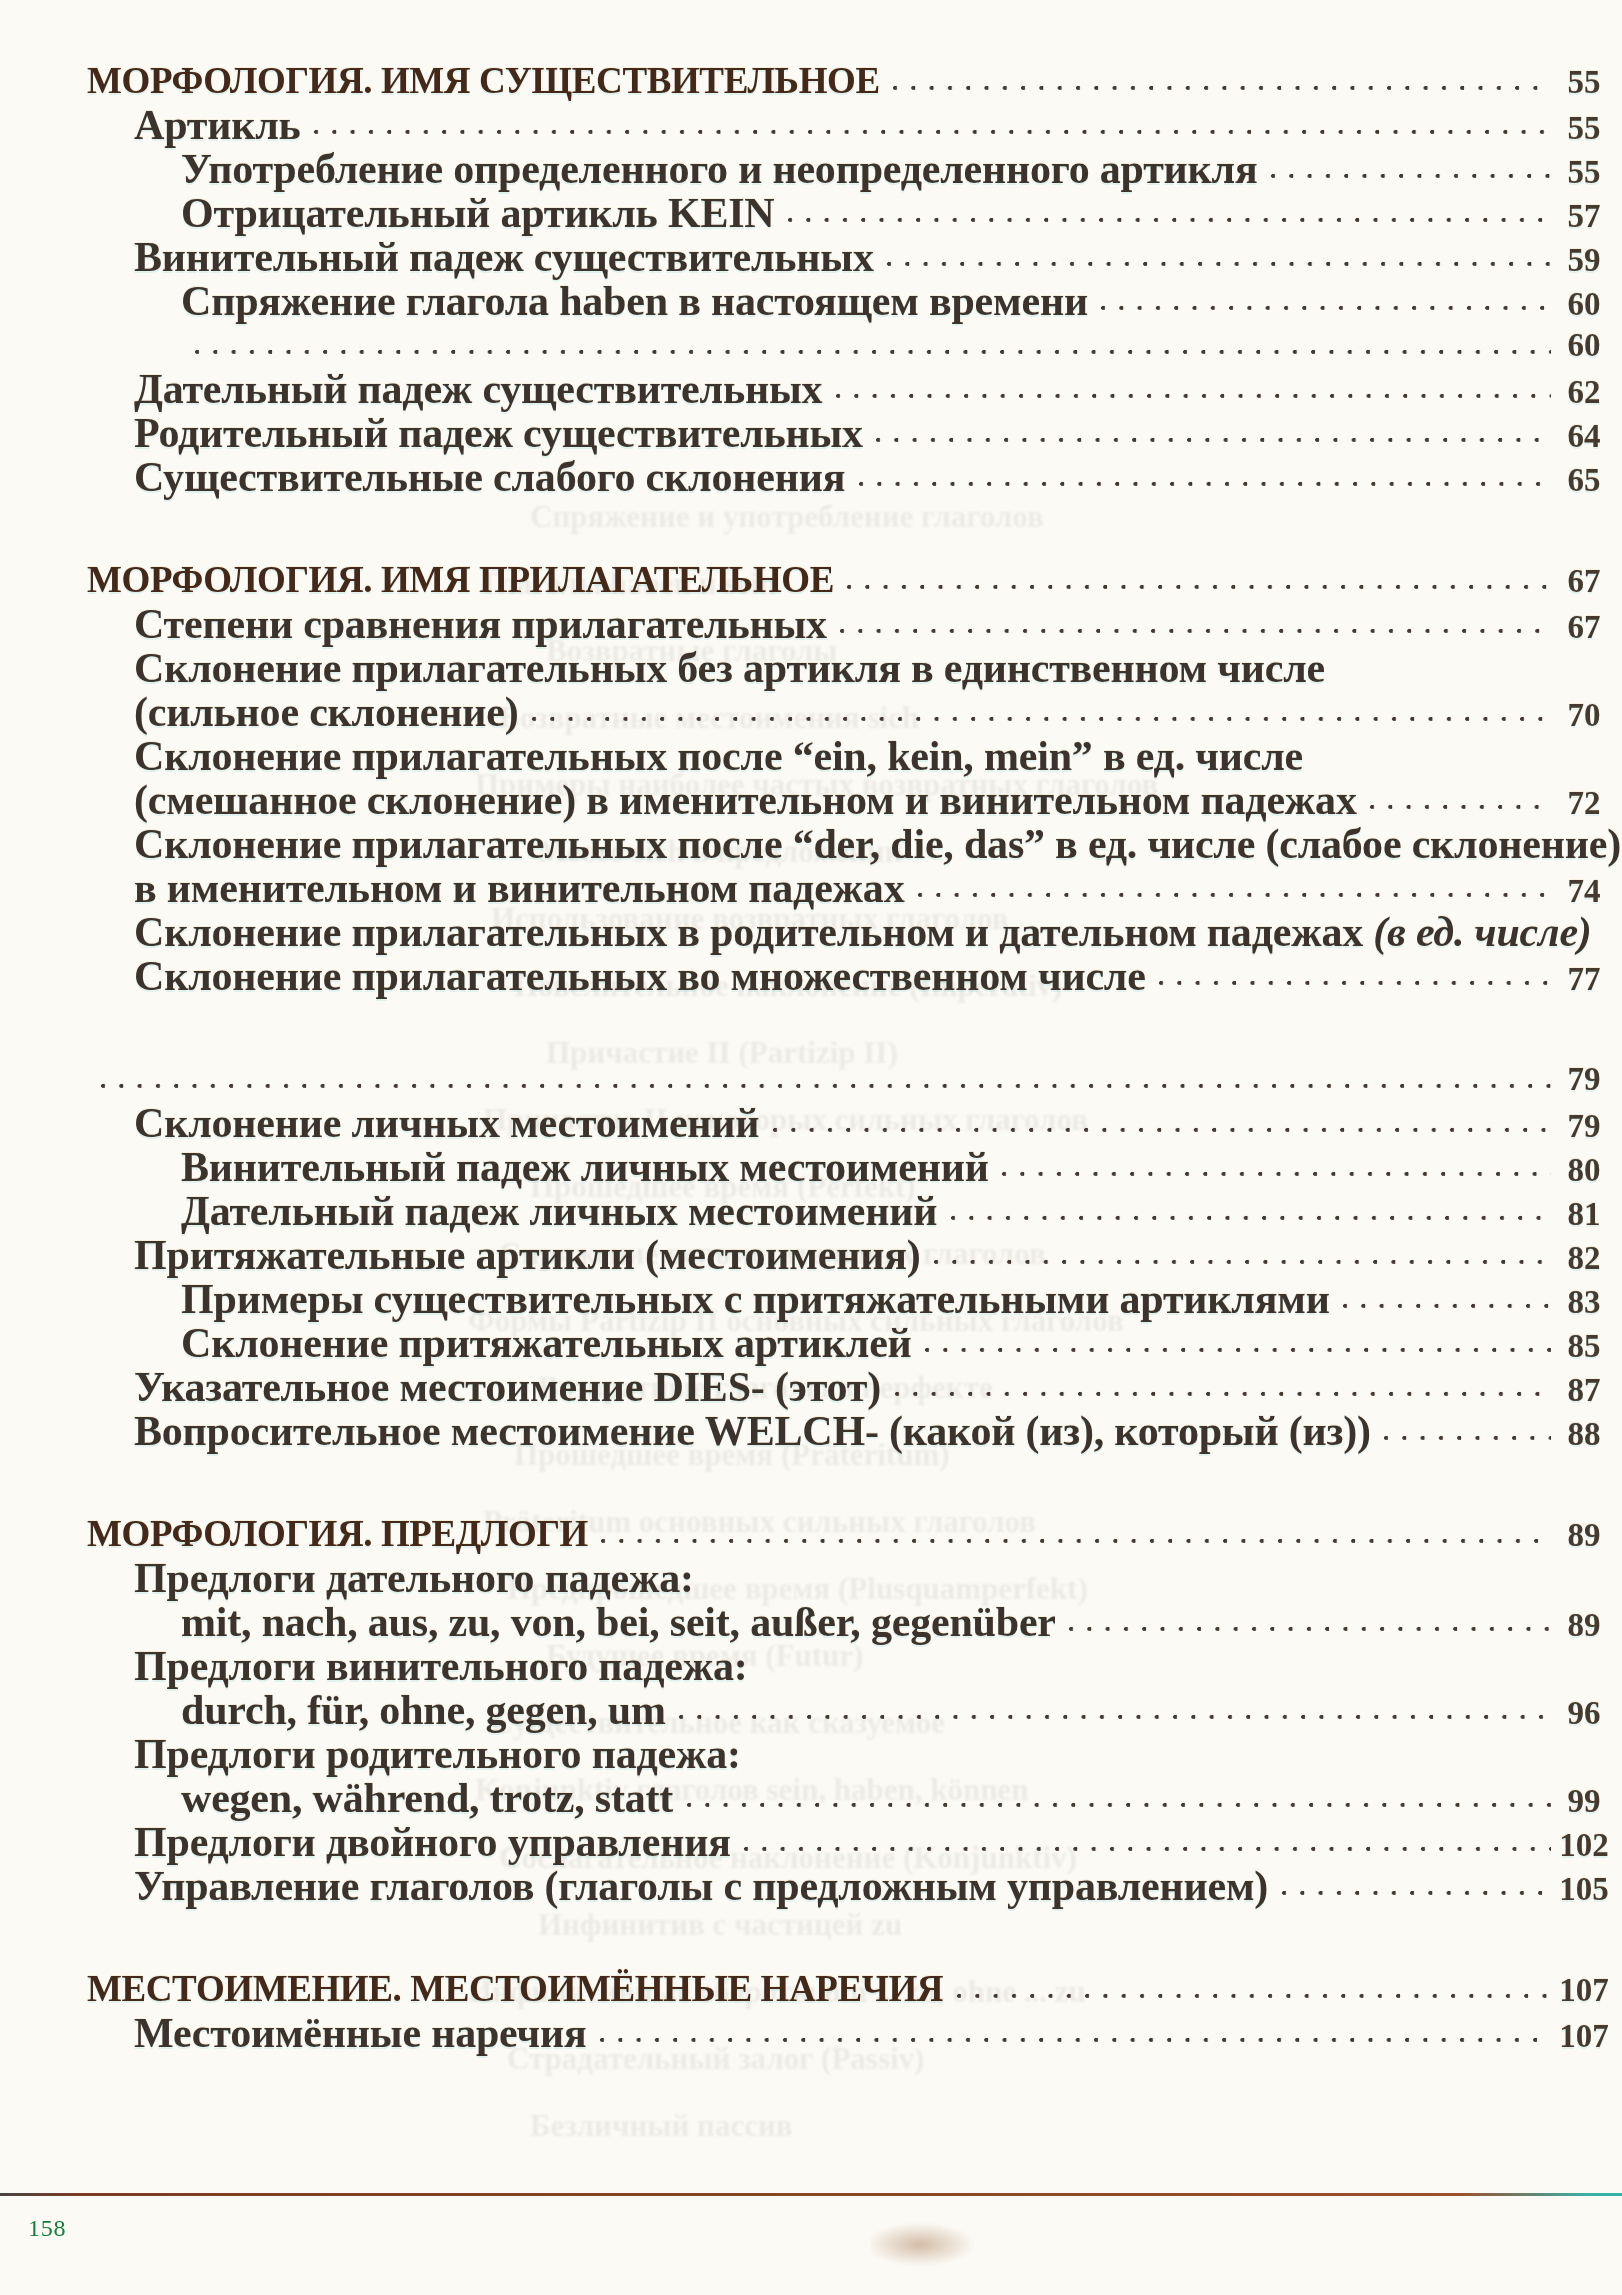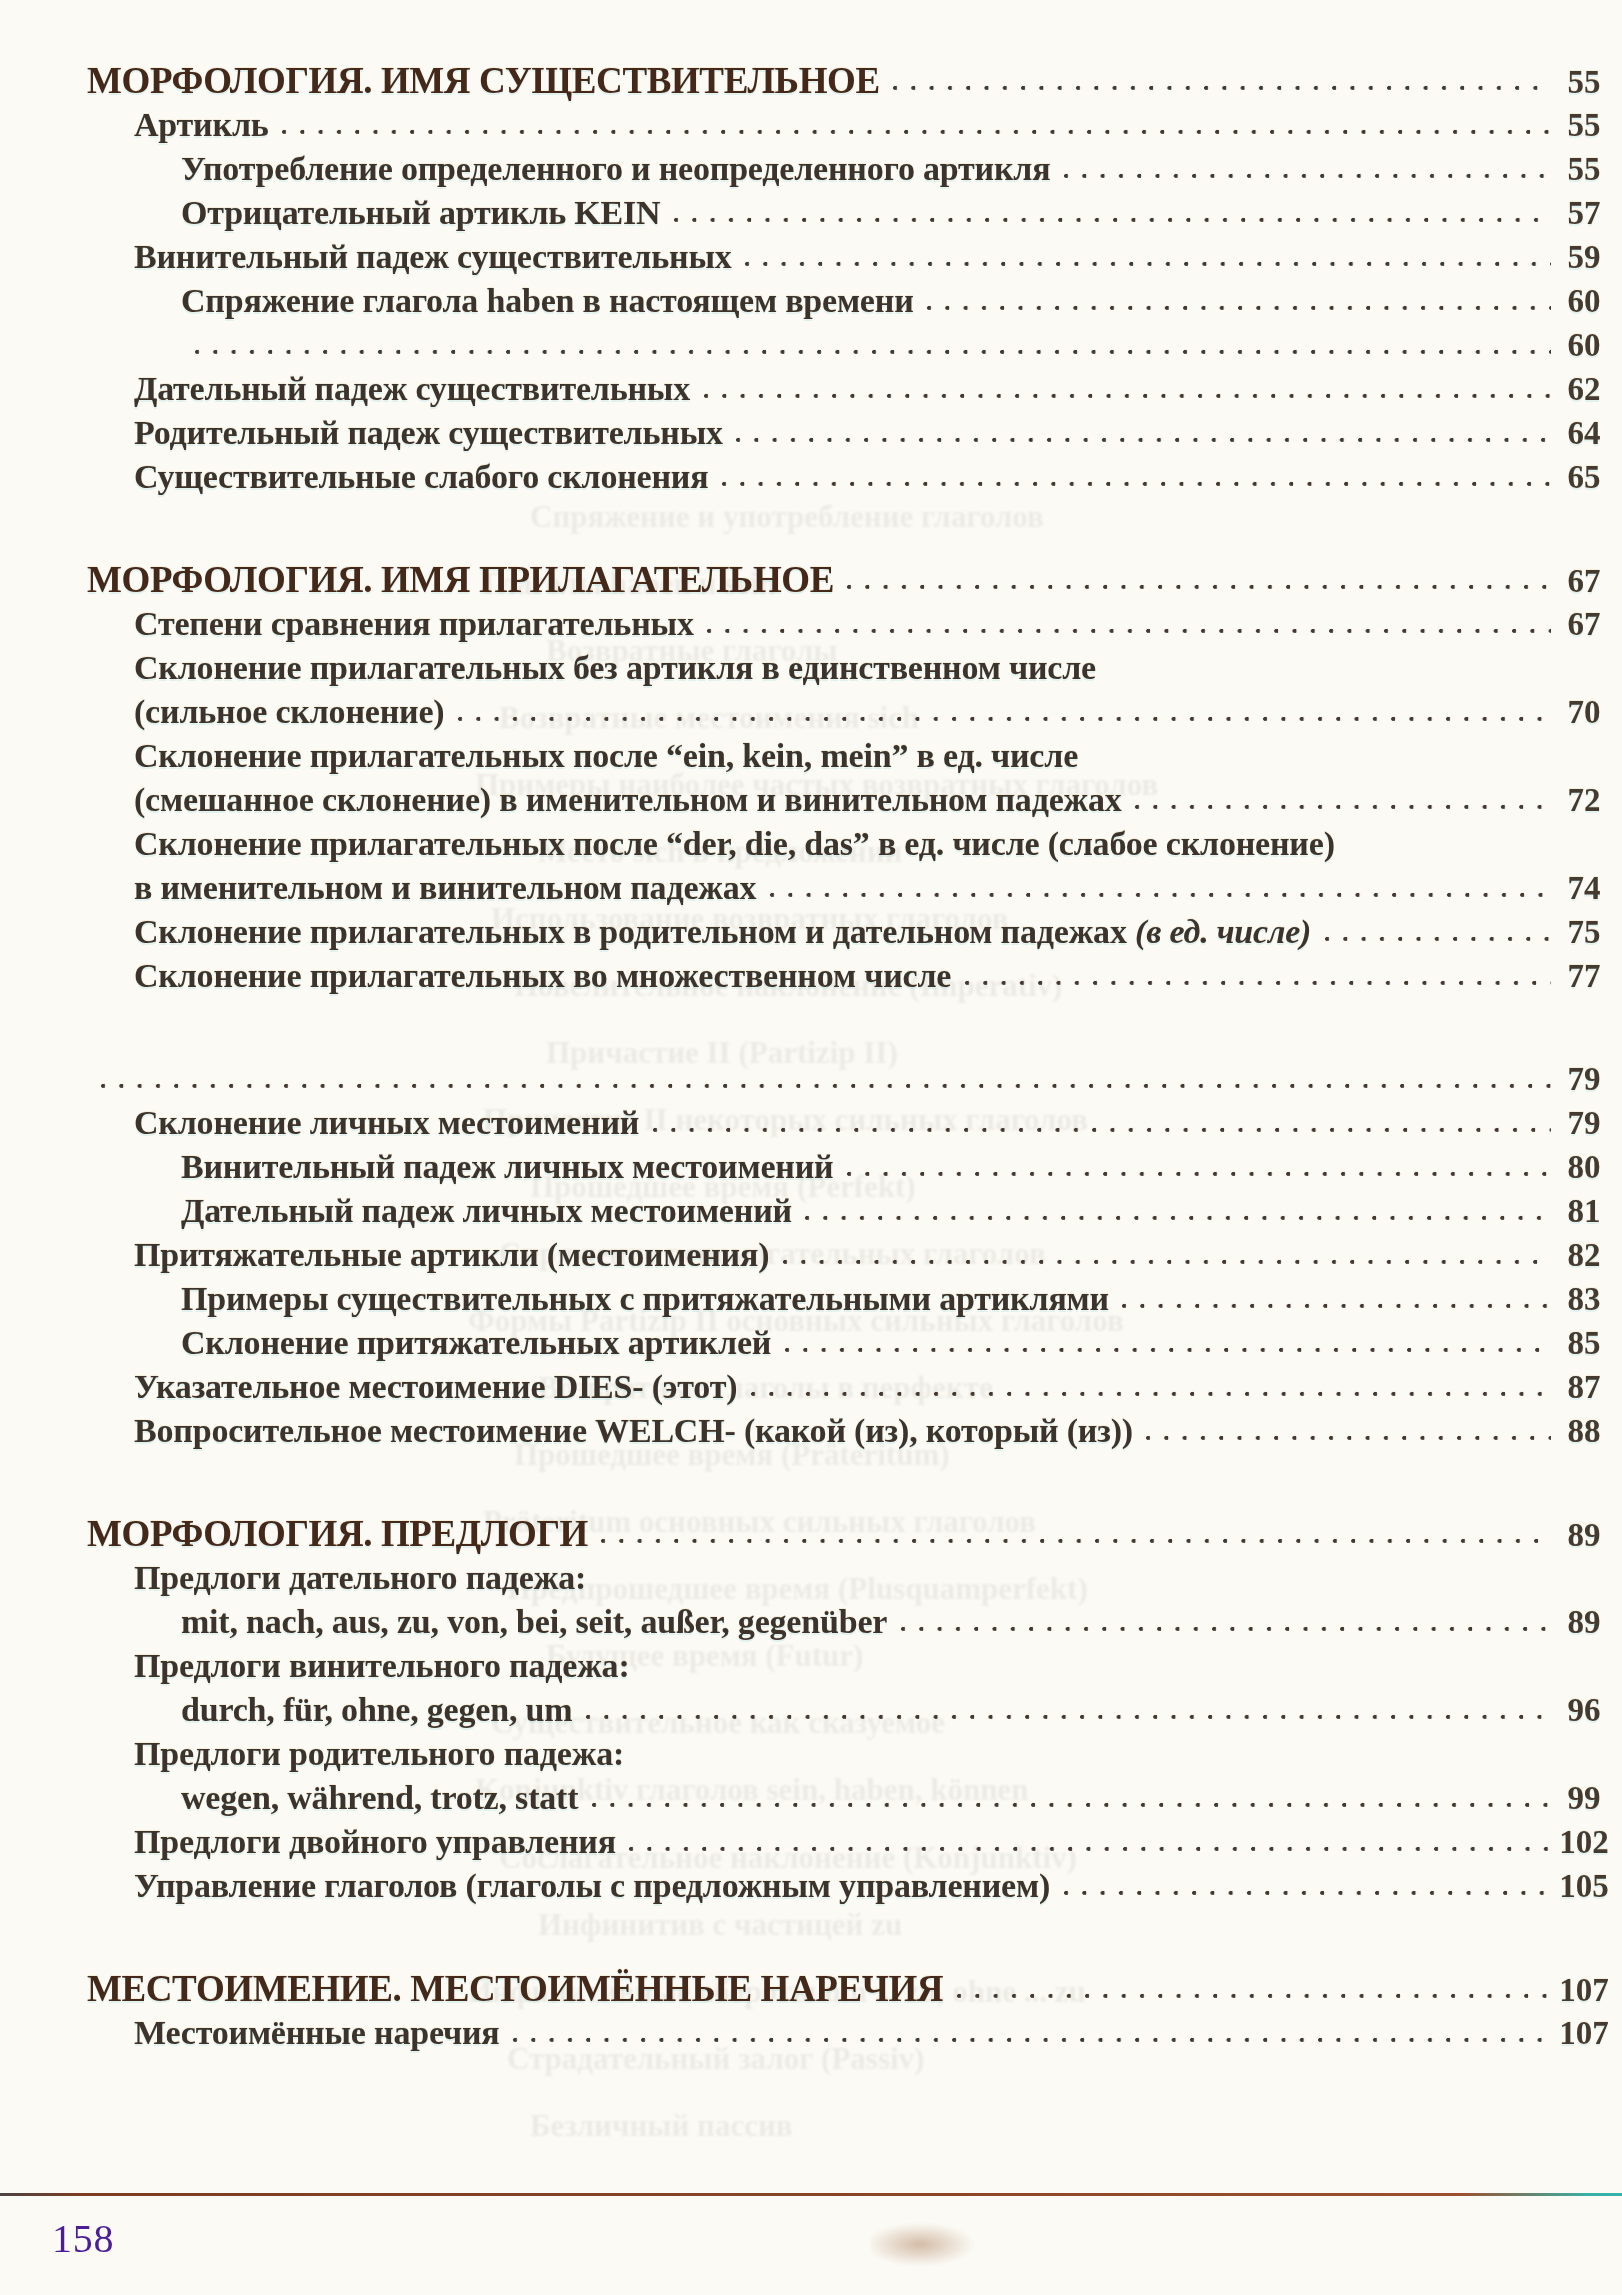--- a/index.html
+++ b/index.html
@@ -18,41 +18,41 @@
     display:flex;align-items:baseline;
     height:44px;line-height:44px;
     padding-right:12.5px;
     text-shadow:0 1.6px 0 rgba(90,200,205,.16), 0 -0.8px 0 rgba(205,165,60,.14);
   }
   .indent-0{padding-left:87px;}
   .indent-1{padding-left:134px;}
   .indent-2{padding-left:181px;}
   .label{white-space:nowrap;font-weight:700;}
   .heading .label{font-size:37px;color:var(--heading,#44281a);letter-spacing:-0.4px;}
-  .entry .label{font-size:34px;color:var(--body,#3c332c);letter-spacing:-0.2px;}
+  .entry .label{font-size:42px;color:var(--body,#3c332c);letter-spacing:-0.2px;}
   .label em{font-style:italic;}
   .dots{
     flex:1 1 auto;height:7.8px;
     align-self:flex-end;margin:0 6.2px 11.7px 12.5px;
     background-image:radial-gradient(circle 2.3px at 3.1px 3.9px,#43392f 1.9px,rgba(0,0,0,0) 2.3px);
     background-size:18.3px 7.8px;background-repeat:repeat-x;background-position:left center;
   }
   .pagenum{font-size:33px;font-weight:700;color:#453a2f;min-width:53px;text-align:center;}
   .ghost{position:absolute;inset:0;pointer-events:none;}
   .ghost span{
     position:absolute;font-size:31px;font-weight:700;
     color:#8d8678;opacity:.13;filter:blur(1.2px);white-space:nowrap;
   }
   .footer-rule{
     position:absolute;left:0;top:2193px;width:100%;height:3.1px;
     background:linear-gradient(90deg,#4a4444 0%,#7d3c22 5%,var(--footer-rule-brown,#8a4526) 55%,#9c5030 90%,var(--footer-rule-teal,#35b3a8) 98%,var(--footer-rule-teal,#35b3a8) 100%);
   }
   .folio{
-    position:absolute;left:52px;top:2215px;
-    font-size:40px;font-weight:400;color:#4c1d95;letter-spacing:0.8px;
+    position:absolute;left:28px;top:2215px;
+    font-size:24px;font-weight:400;color:#15803d;letter-spacing:0.8px;
   }
   .smudge{
     position:absolute;left:871px;top:2221px;width:109px;height:47px;
     background:radial-gradient(ellipse at 45% 50%, rgba(146,84,36,.5), rgba(146,84,36,0) 65%);
     filter:blur(1.6px);opacity:.75;
   }
 </style>
 </head>
 <body>
 

